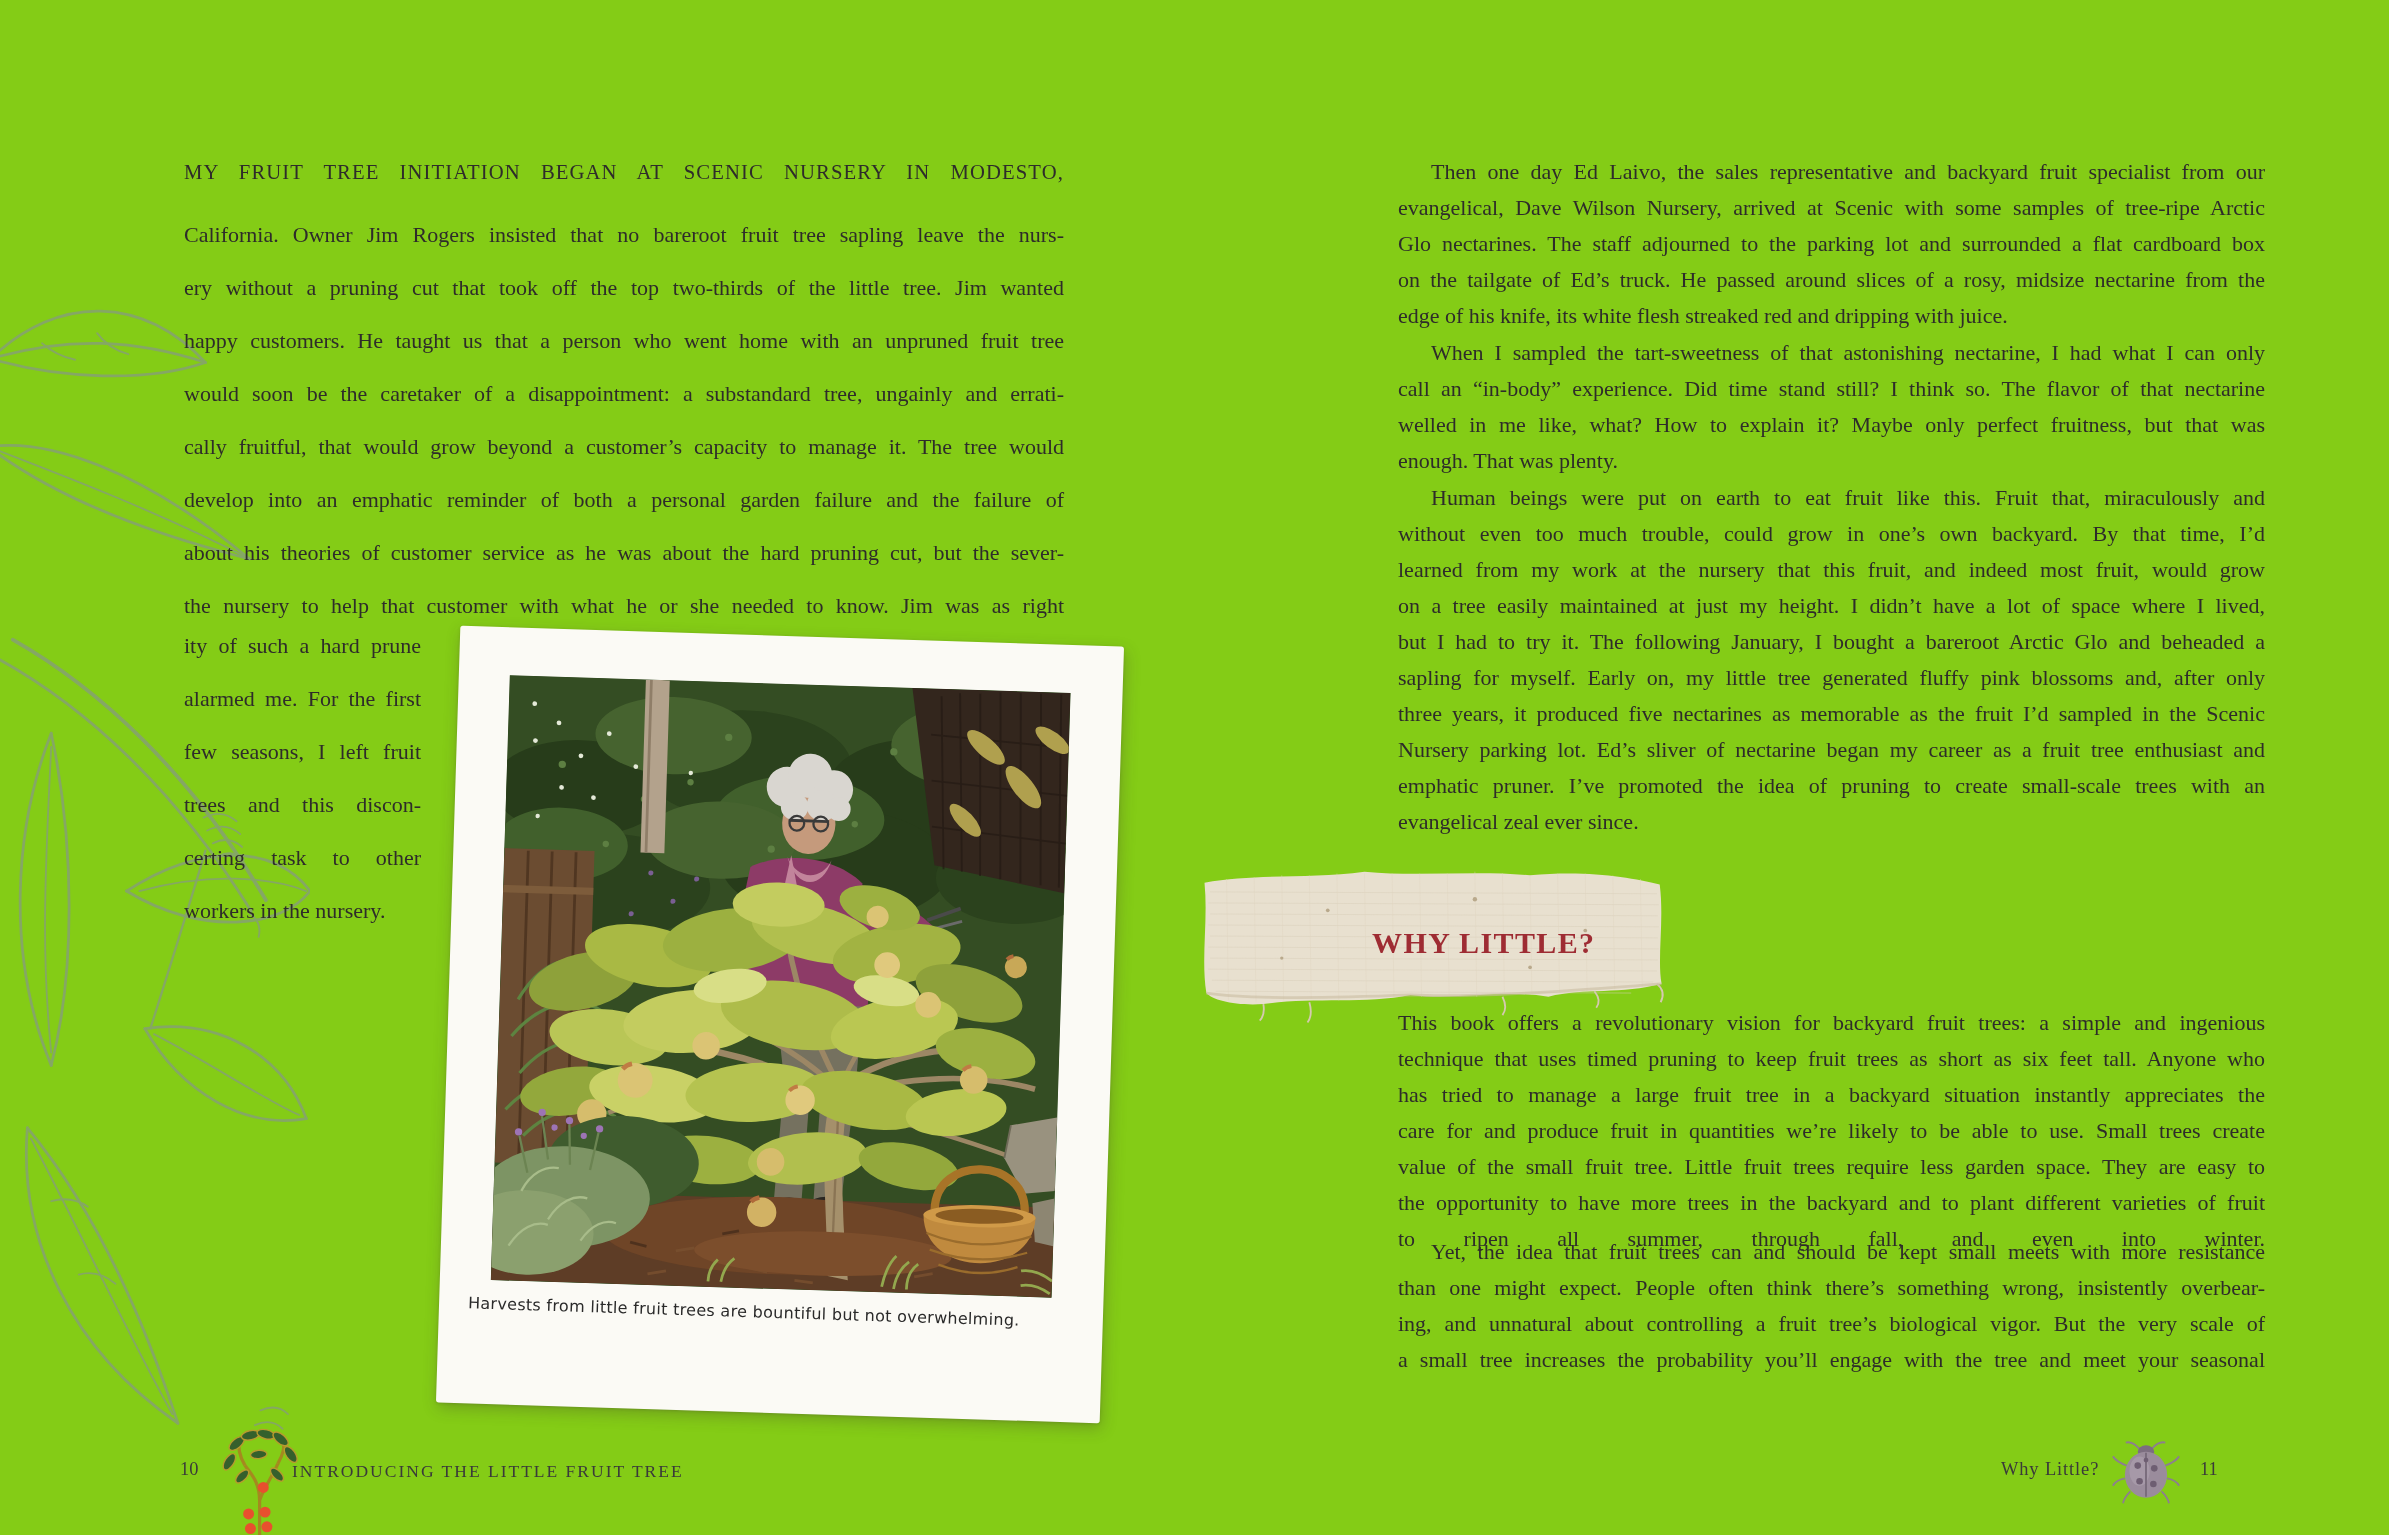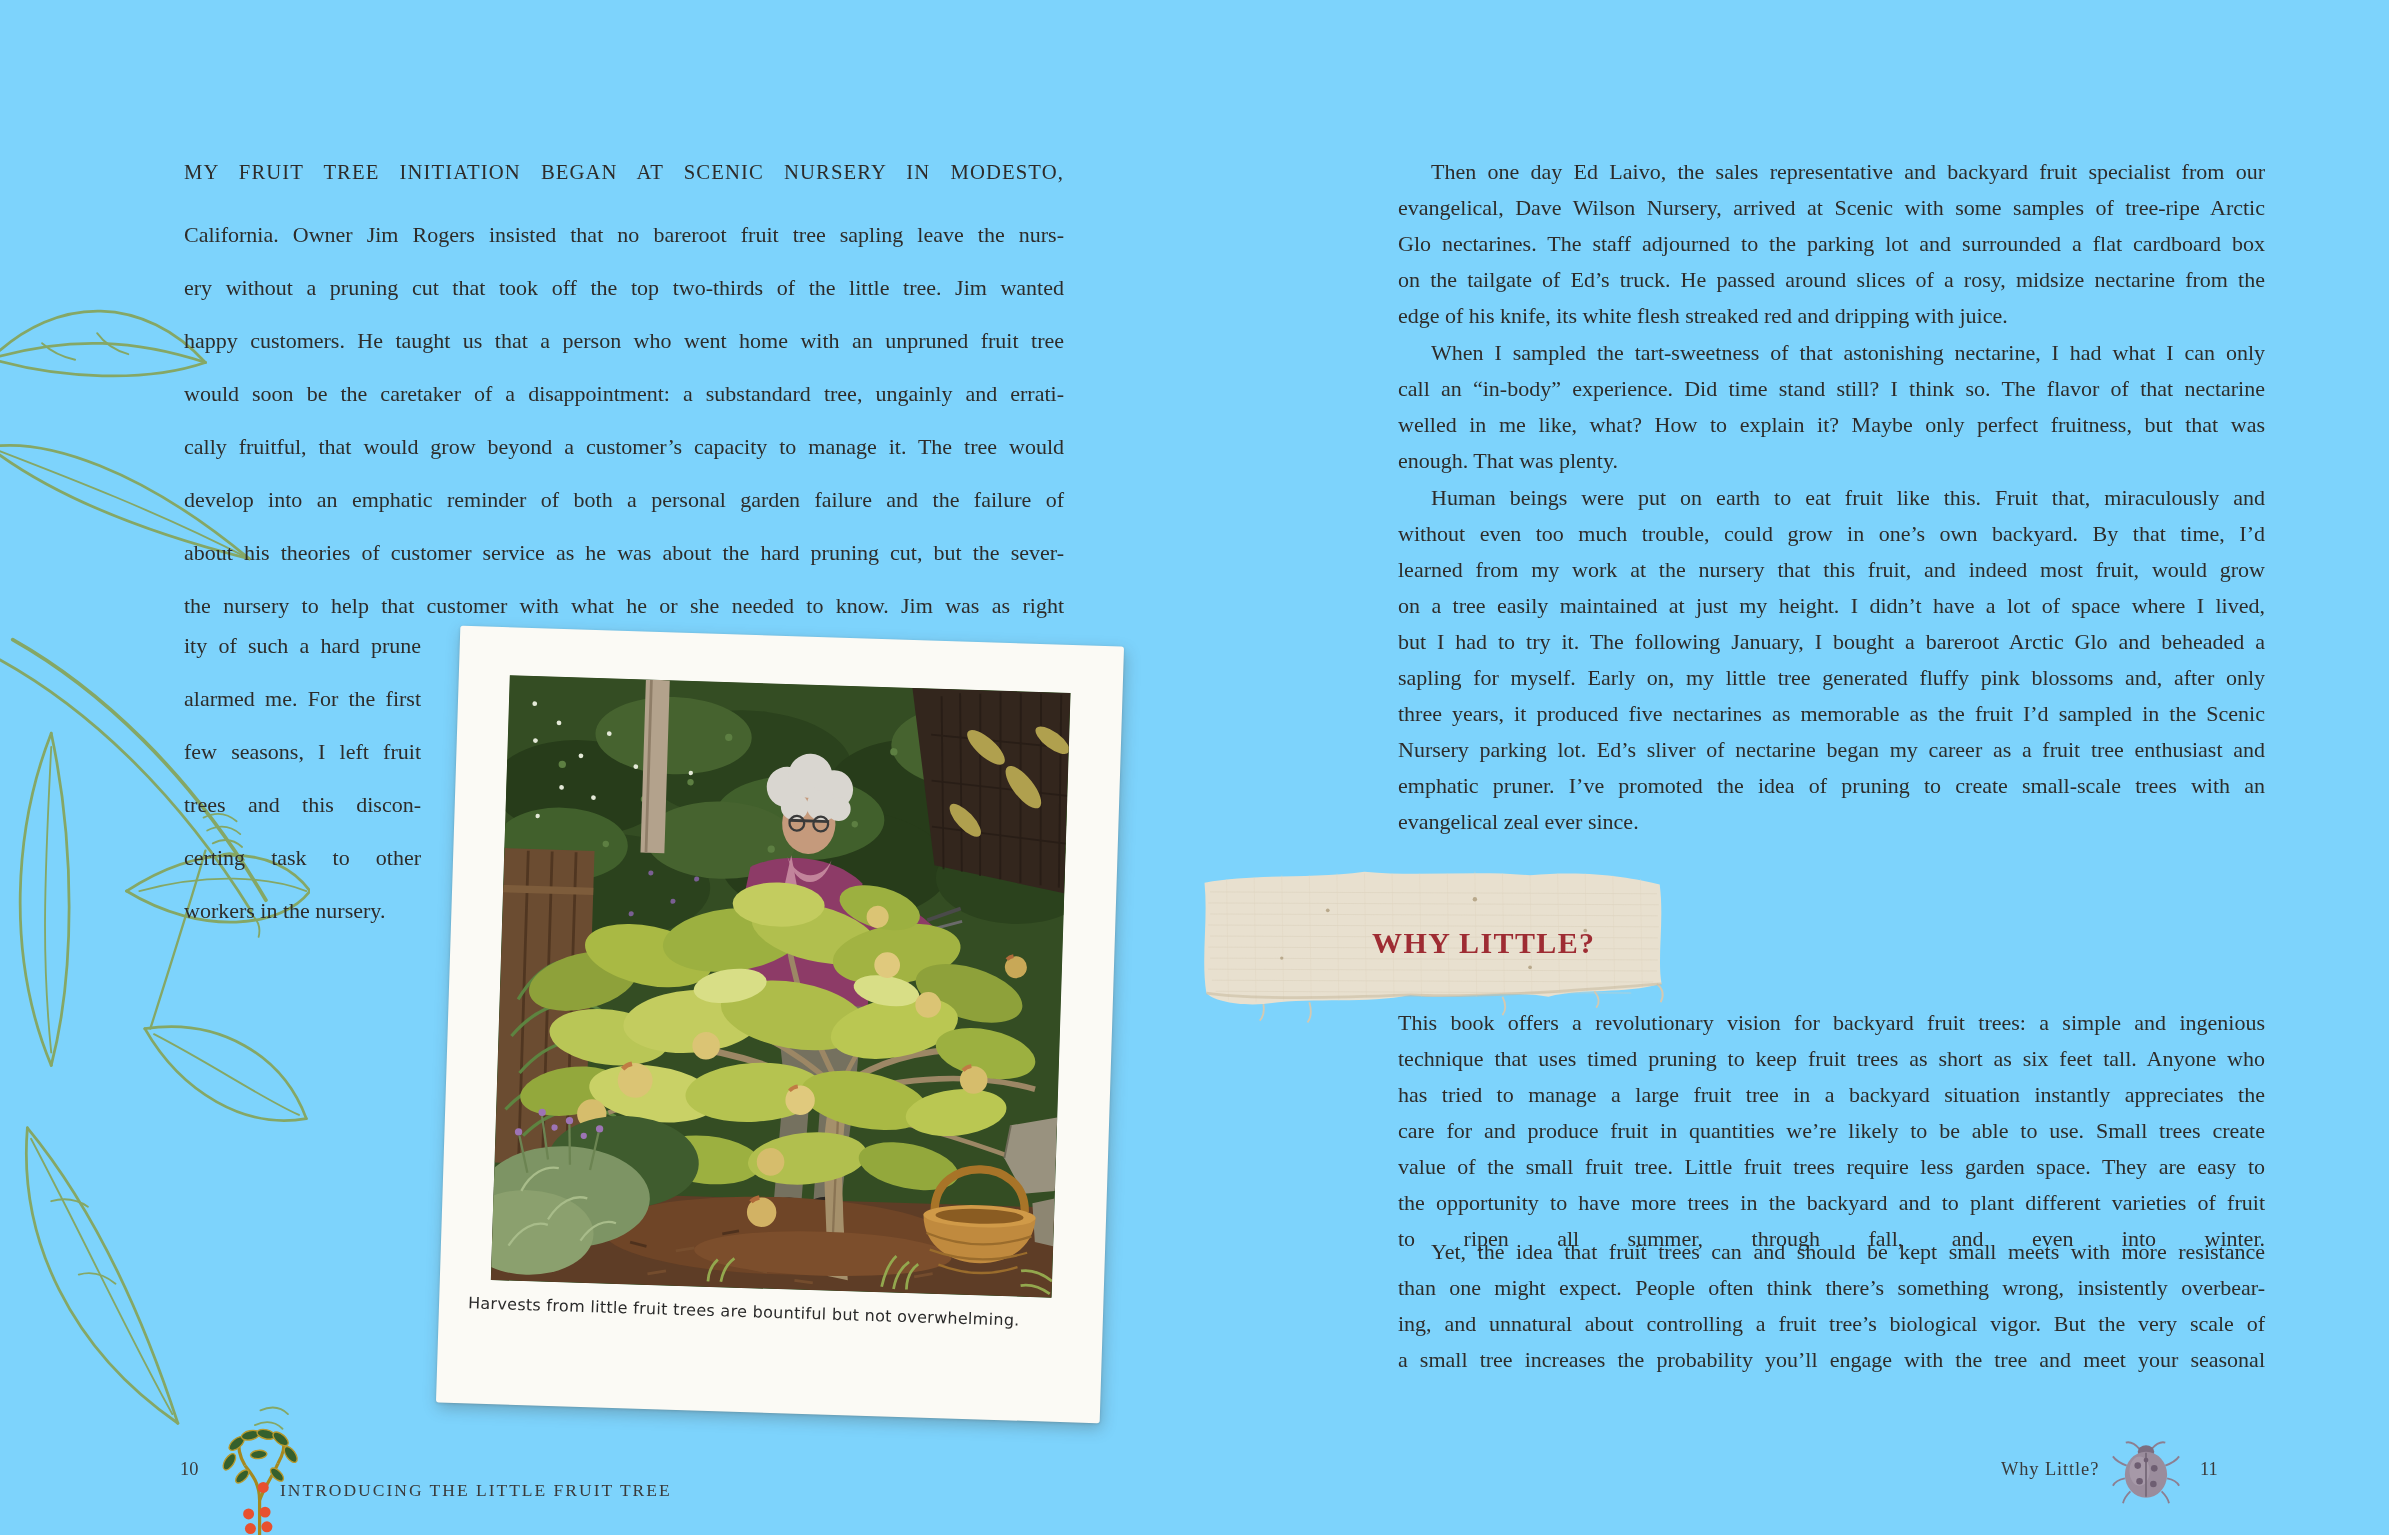--- a/index.html
+++ b/index.html
@@ -1,16 +1,16 @@
 <!DOCTYPE html>
 <html style="font-size:14.7px"><head>
 <meta charset="utf-8">
 <style>
   html,body{margin:0;padding:0;background:#ffffff;}
-  #spread{position:relative;width:2389px;height:1536px;background:#7dd3fc;overflow:hidden;
+  #spread{position:relative;width:2389px;height:1536px;background:#84cc16;overflow:hidden;
           font-family:"Liberation Serif","DejaVu Serif",serif;color:#2e2c2a;}
   .abs{position:absolute;}
   
   .col{position:absolute;}
   .tline{white-space:nowrap;}
   .just .tline{white-space:normal;text-align:justify;text-align-last:justify;}
   .para-end .tline:last-child{text-align-last:left;}
   .indent-first .tline:first-child{padding-left:33px;}
   .lh-wide .tline{line-height:53px;height:53px;}
   .lh-tight .tline{line-height:36px;height:36px;}
@@ -484,21 +484,21 @@
       <g fill="#e8502e">
         <circle cx="57" cy="66" r="6"></circle>
         <circle cx="41" cy="95" r="6"></circle>
           <circle cx="59" cy="93" r="6"></circle>
         <circle cx="43" cy="111" r="6"></circle>
           <circle cx="61" cy="109" r="6"></circle>
       </g>
     </svg>
   </div>
 
-  <div class="abs footer-title" style="left:280px;top:1461px;margin-top:19px;">INTRODUCING THE LITTLE FRUIT TREE</div>
+  <div class="abs footer-title" style="left:292px;top:1461px;">INTRODUCING THE LITTLE FRUIT TREE</div>
 
   <div class="abs footer-sect" style="left:2001px;top:1459px;">Why Little?</div>
 
   <div class="abs" style="left:2112px;top:1438px;width:68px;height:68px;">
     <svg width="68" height="68" viewBox="0 0 74 74">
       <g stroke="#8d7e90" stroke-width="2" fill="none">
         <path d="M30,12 q-8,-9 -15,-7"></path>
           <path d="M43,12 q8,-9 15,-7"></path>
         <path d="M16,30 q-11,-4 -15,-10"></path>
           <path d="M58,30 q11,-4 15,-10"></path>

